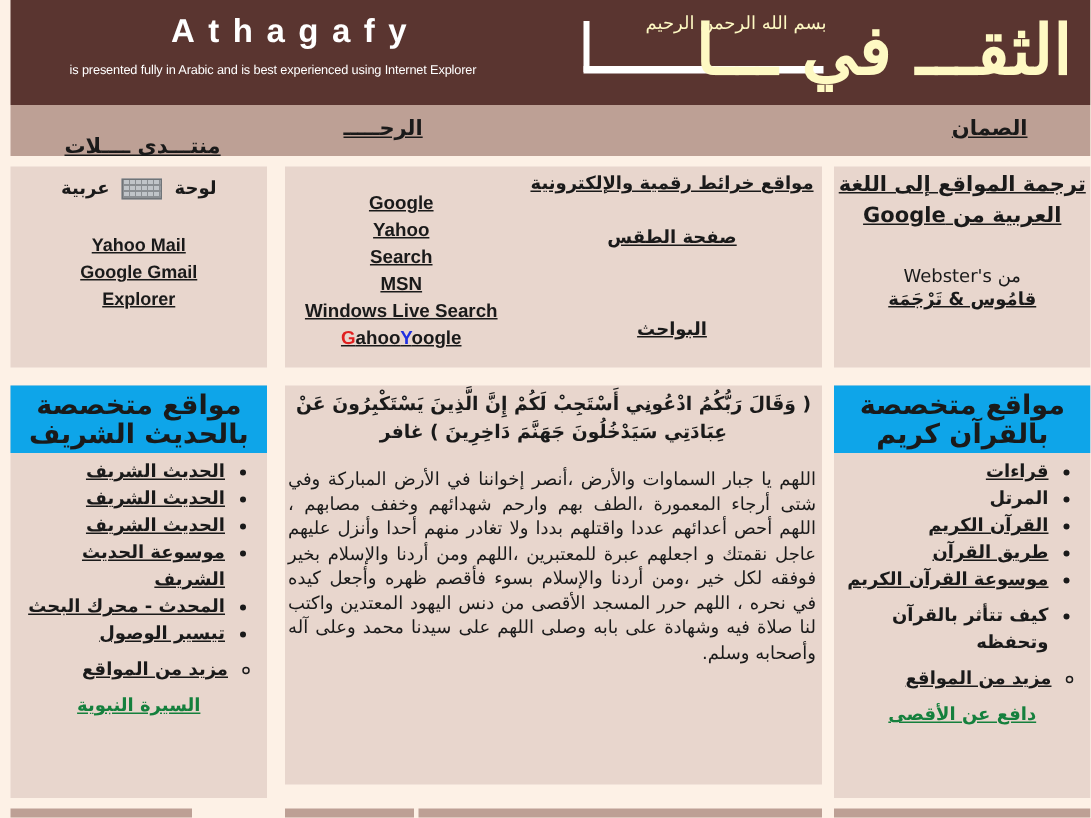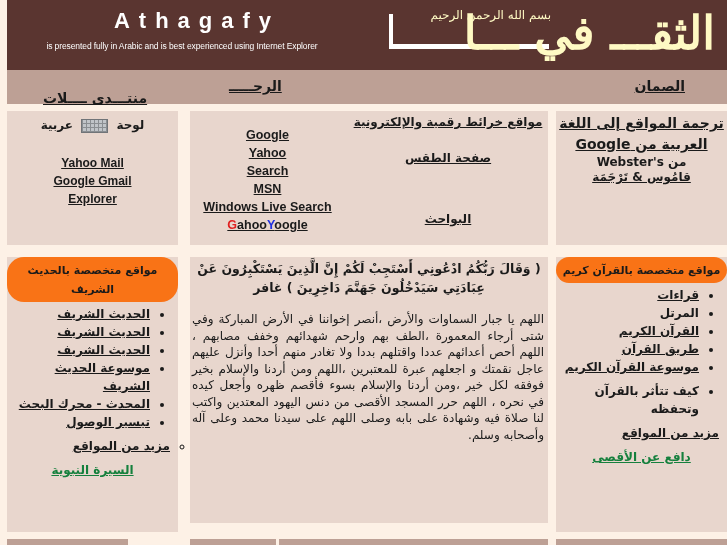--- a/index.html
+++ b/index.html
@@ -17,48 +17,48 @@
     #brand-stroke { position: absolute; left: 18px; top: 44px; width: 160px; height: 5px; background: #fff; }
     #brand-stroke2 { position: absolute; left: 18px; top: 14px; width: 4px; height: 34px; background: #fff; }
 
     #navbar { position: absolute; left: 7px; top: 70px; width: 720px; height: 34px; background: #bda095; }
     .nav-link { position: absolute; top: 8px; font-size: 14px; font-weight: bold; direction: rtl; }
     #nav-forums { left: 36px; margin-top: 12px; }
     #nav-trips { left: 222px; }
     #nav-right { right: 42px; }
 
     .panel { position: absolute; background: #e8d6cd; }
-    .panel-head { background: #f97316; font-weight: bold; font-size: 11px; text-align: center; direction: rtl; line-height: 19px; padding: 4px 6px 3px; border-radius: 17px; }
+    .panel-head { background: #0ea5e9; font-weight: bold; font-size: 18px; text-align: center; direction: rtl; line-height: 19px; padding: 4px 6px 3px; }
 
     #p-mail { left: 7px; top: 111px; width: 171px; height: 134px; text-align: center; }
     #kbd-row { direction: rtl; margin-top: 7px; font-weight: bold; font-size: 12px; }
     #kbd-icon { display: inline-block; width: 27px; height: 14px; background: #c0c4c8; border: 1px solid #707478; vertical-align: middle; margin: 0 4px; background-image: repeating-linear-gradient(90deg, #8a8e92 0 1px, transparent 1px 4px), repeating-linear-gradient(0deg, #8a8e92 0 1px, transparent 1px 4px); }
     #mail-list { margin-top: 21px; }
     #mail-list a { display: block; font-family: "Liberation Sans", sans-serif; font-size: 12px; line-height: 18px; }
 
     #p-search { left: 190px; top: 111px; width: 358px; height: 134px; }
     #search-list { position: absolute; left: 0; top: 15px; width: 155px; text-align: center; }
     #search-list a { display: block; font-family: "Liberation Sans", sans-serif; font-size: 12.5px; line-height: 18px; }
     #gy-g { color: #e02020; }
     #gy-y { color: #2030e0; }
     #maps-col { position: absolute; right: 0; top: 2px; width: 200px; text-align: center; direction: rtl; }
     #maps-col a { display: block; font-size: 12px; line-height: 18px; }
     #weather-link { margin-top: 18px; }
     #search-ar-link { margin-top: 43px; }
 
     #p-translate { left: 556px; top: 111px; width: 171px; height: 134px; text-align: center; direction: rtl; }
     #trans-link { display: block; font-size: 14px; line-height: 21px; margin-top: 2px; }
-    #dict-prefix { font-weight: bold; font-size: 12px; }
+    #dict-prefix { font-weight: normal; font-size: 12px; margin-top: 22px; }
     #dict-link { display: block; font-size: 12px; margin-top: 1px; }
 
     #p-hadith { left: 7px; top: 257px; width: 171px; height: 275px; }
     #p-quran { left: 556px; top: 257px; width: 171px; height: 275px; }
     .side-list { direction: rtl; list-style: disc; padding-right: 28px; font-size: 12px; font-weight: bold; line-height: 18px; margin-top: 3px; }
     .side-list li a { font-size: 12px; }
-    .sub-list { direction: rtl; list-style: circle; padding-right: 8px; font-size: 12px; font-weight: bold; line-height: 18px; margin-top: 6px; }
+    .sub-list { direction: rtl; list-style: circle; padding-right: 26px; font-size: 12px; font-weight: bold; line-height: 18px; margin-top: 6px; }
     .blue-link { display: block; text-align: center; direction: rtl; color: #15803d; font-weight: bold; font-size: 12px; margin-top: 8px; }
 
     #p-dua { left: 190px; top: 257px; width: 358px; height: 266px; direction: rtl; }
     #verse { font-weight: bold; font-size: 12.5px; text-align: center; line-height: 19px; padding: 2px 6px; }
     #dua-text { font-size: 12px; line-height: 16.5px; text-align: justify; padding: 12px 4px 0 2px; }
 
     .bottom-head { position: absolute; top: 539px; height: 10px; background: #bda095; }
   </style>
 </head>
 <body>

